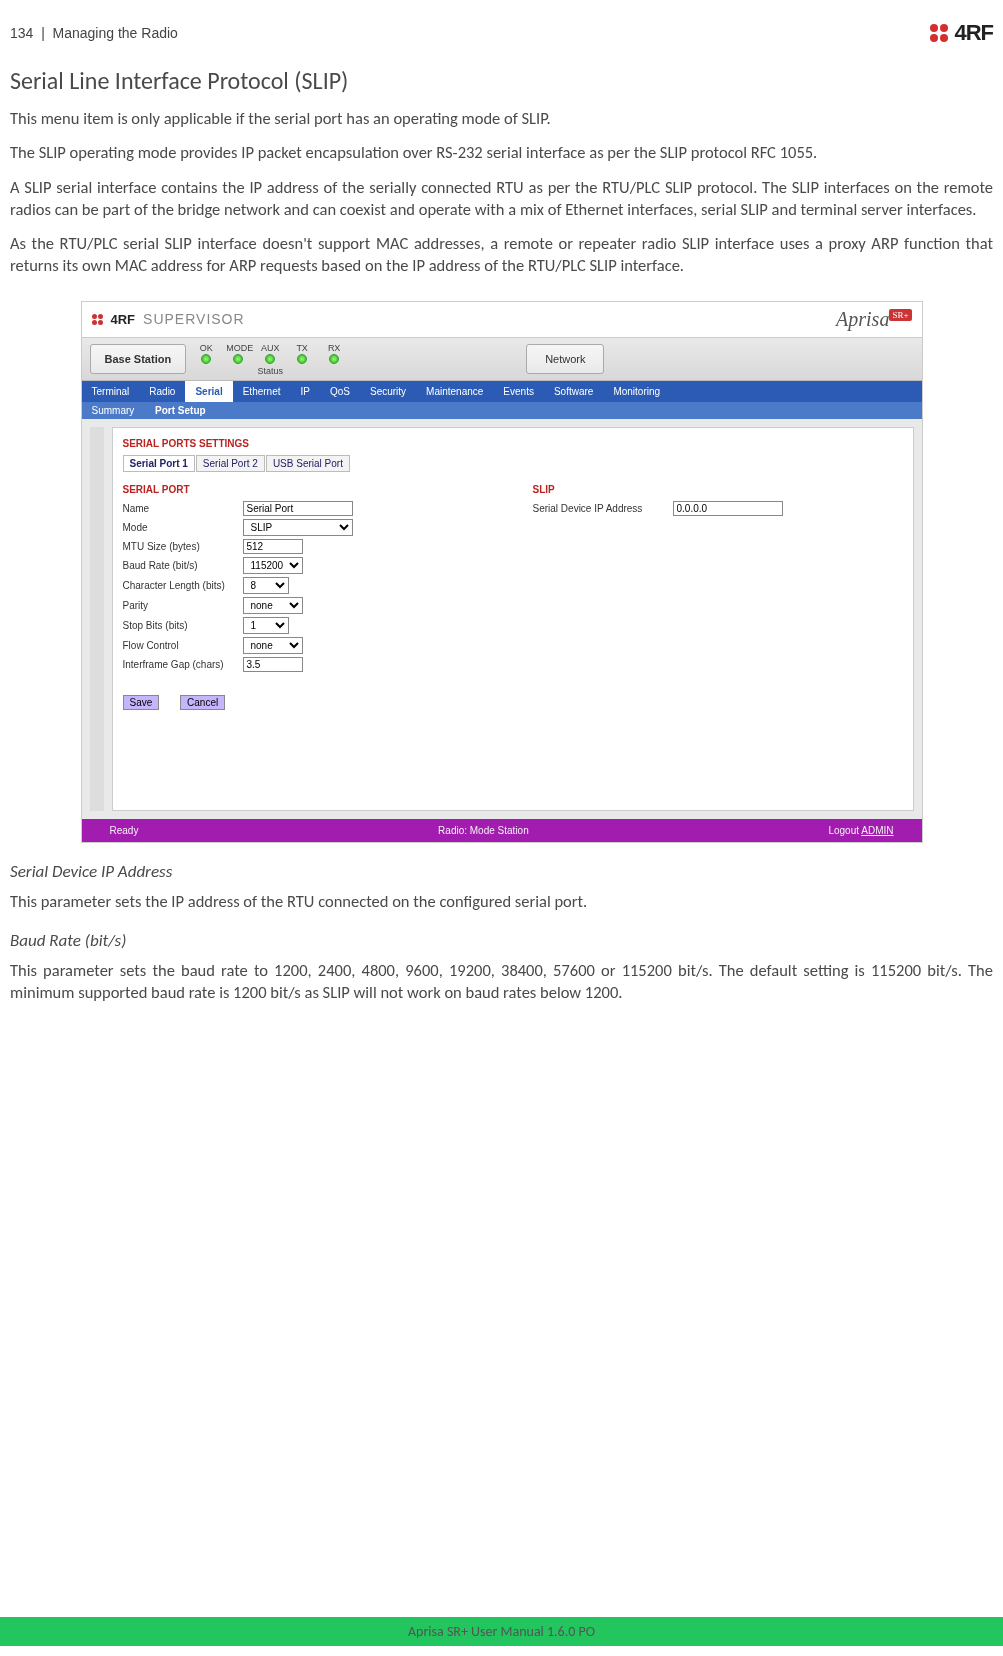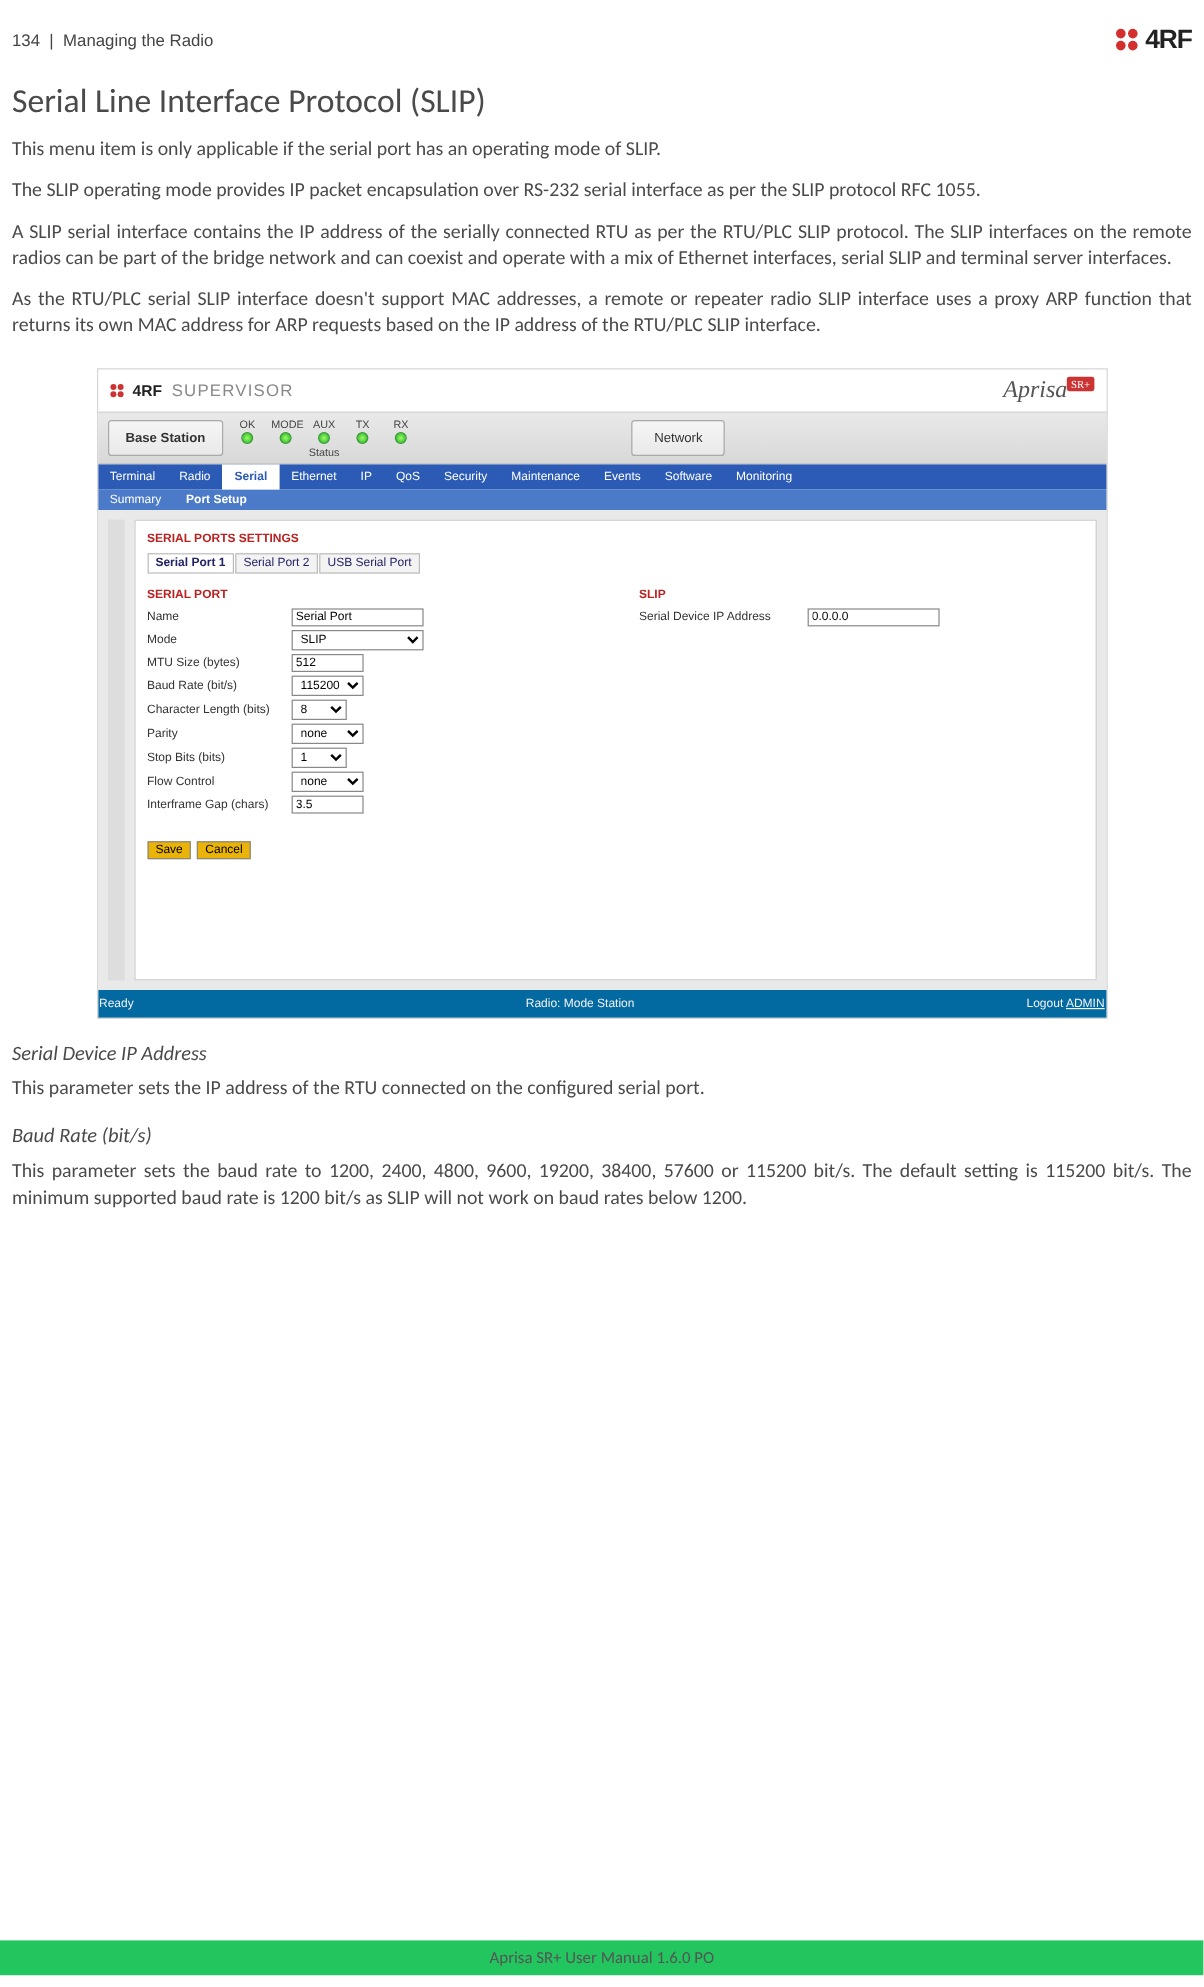--- a/index.html
+++ b/index.html
@@ -38,21 +38,21 @@
   }
   .logo-4rf .txt {
     font-weight: bold;
     font-size: 22px;
     color: #222;
     margin-left: 4px;
     letter-spacing: -1px;
   }
   h1.section-title {
     color: #4a4a4a;
-    font-size: 28px;
+    font-size: 24px;
     font-weight: normal;
     margin-bottom: 12px;
     font-family: "Calibri", "Trebuchet MS", sans-serif;
   }
   .body-text {
     color: #4a4a4a;
     font-size: 16.5px;
     line-height: 1.35;
     margin-bottom: 12px;
     text-align: justify;
@@ -230,32 +230,32 @@
     background: #fff;
   }
   .sv-row input.w110 { width: 110px; }
   .sv-row input.w60 { width: 60px; }
   .sv-row select.w110 { width: 110px; }
   .sv-row select.w60 { width: 60px; }
   .sv-row select.w46 { width: 46px; }
   .sv-buttons { margin-top: 20px; }
   .sv-buttons button {
     border: 1px solid #888;
-    background: #eab308;
+    background: #c4b5fd;
     font-size: 10px;
     padding: 1px 6px;
-    margin-right: 2px;
+    margin-right: 18px;
   }
   .sv-footer {
-    background: #0369a1;
+    background: #a21caf;
     color: #f2f2f2;
     display:flex;
     justify-content: space-between;
     font-size: 10px;
-    padding: 6px 1px;
+    padding: 6px 28px;
   }
   .sv-footer a { color:#f2f2f2;margin-top:40px; }
   .page-footer {
     position: absolute;
     bottom: 10px;
     width: 100%;
     text-align: center;
     background: #22c55e;
     color: #555;
     font-size: 14px;

